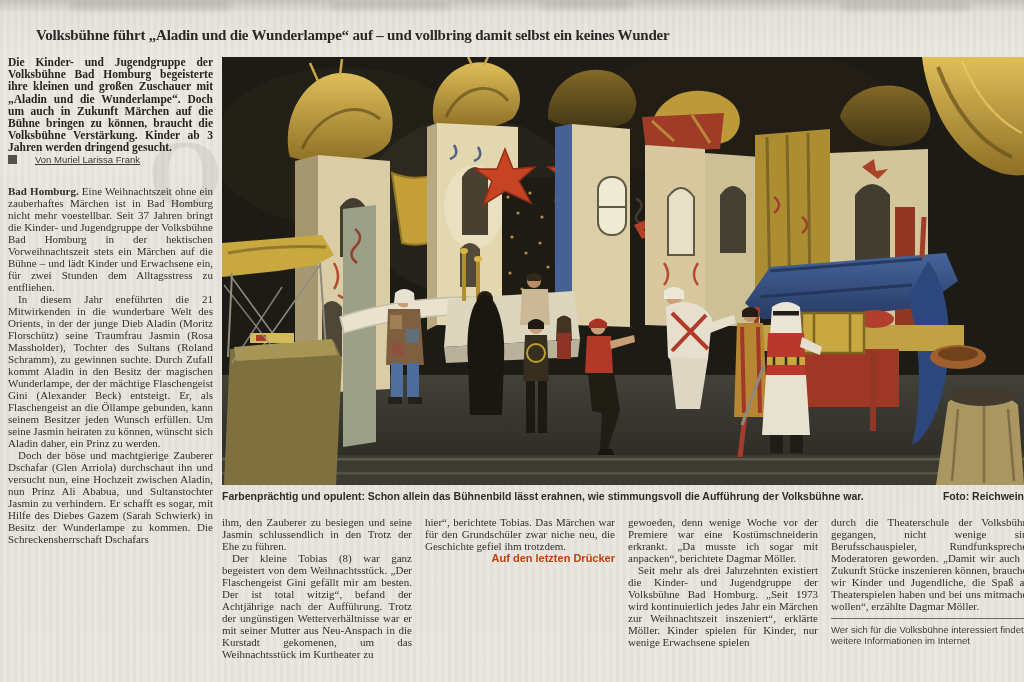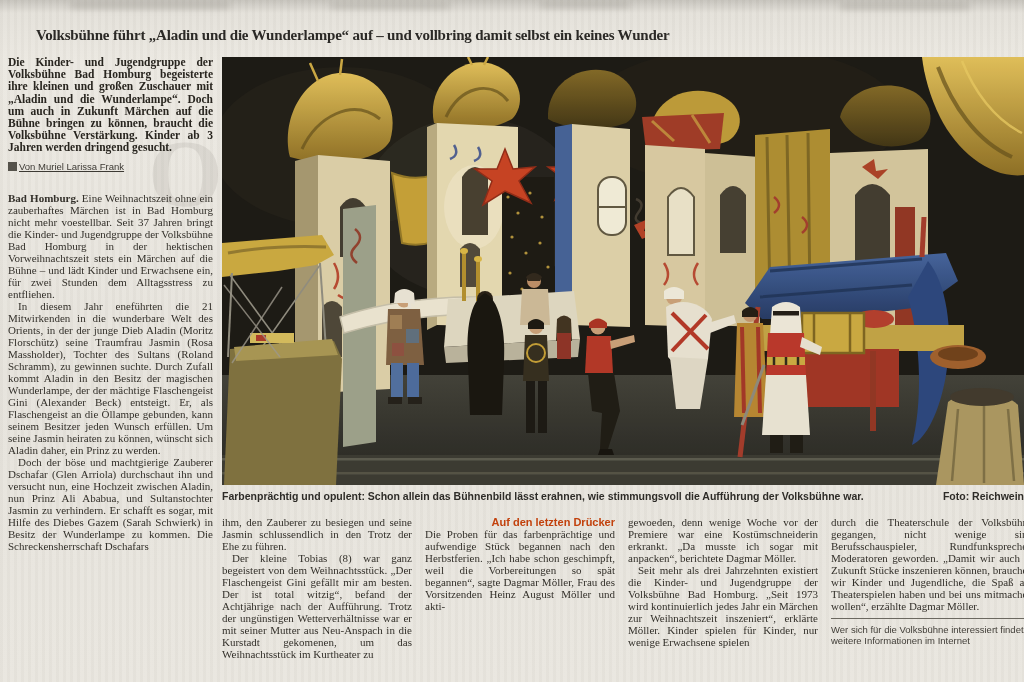--- a/index.html
+++ b/index.html
@@ -16,21 +16,21 @@
       linear-gradient(180deg,#c6c3bc 0px,#e4e1da 13px,#ebe8e1 60px,#e6e3dc 55%,#e9e6df 100%);
   }
   .smudge{position:absolute;background:#8a867d;filter:blur(3px);opacity:.28;border-radius:4px;}
   .bleed-o{position:absolute;left:148px;top:118px;font-size:96px;font-weight:bold;color:rgba(125,120,110,0.14);font-family:"Liberation Serif",serif;}
   .headline{
     position:absolute;left:36px;top:17px;width:986px;overflow:hidden;white-space:nowrap;
     font-weight:bold;font-size:15px;letter-spacing:-0.2px;color:#2b2926;
   }
   .leftcol{position:absolute;left:8px;top:56px;width:205px;color:#33302a;}
   .lede{margin:0;font-weight:bold;font-size:11.5px;line-height:12.2px;text-align:justify;color:#28251f;}
-  .byline{margin-top:7px;display:flex;align-items:center;gap:2px;font-family:"Liberation Sans",sans-serif;font-size:9.5px;color:#3d3a34;}
+  .byline{display:flex;align-items:center;gap:18px;font-family:"Liberation Sans",sans-serif;font-size:9.5px;color:#3d3a34;}
   .byline-sq{width:9px;height:9px;background:#55524b;display:inline-block;flex:0 0 auto;}
   .byline-name{text-decoration:underline;}
   .bodytext{margin-top:20px;font-size:11px;line-height:12px;text-align:justify;}
   .bodytext p{margin:0;}
   .bodytext p.ind{text-indent:10px;}
   .photo{position:absolute;left:222px;top:57px;width:802px;height:428px;background:#16130e;overflow:hidden;}
   .caption{
     position:absolute;left:222px;top:490px;width:802px;display:flex;justify-content:space-between;gap:14px;
     font-family:"Liberation Sans",sans-serif;font-size:10.5px;font-weight:bold;color:#2e2c28;
   }
@@ -347,22 +347,22 @@
   <span>Farbenprächtig und opulent: Schon allein das Bühnenbild lässt erahnen, wie stimmungsvoll die Aufführung der Volksbühne war.</span>
   <span class="credit">Foto: Reichwein</span>
 </div>
 
 <div class="bcol c2">
   <p>ihm, den Zauberer zu besiegen und seine Jasmin schlussendlich in den Trotz der Ehe zu führen.</p>
   <p class="ind">Der kleine Tobias (8) war ganz begeistert von dem Weihnachtsstück. „Der Flaschengeist Gini gefällt mir am besten. Der ist total witzig“, befand der Achtjährige nach der Aufführung. Trotz der ungünstigen Wetterverhältnisse war er mit seiner Mutter aus Neu-Anspach in die Kurstadt gekomenen, um das Weihnachtsstück im Kurtheater zu</p>
 </div>
 
 <div class="bcol c3">
+  <p>hier“, berichtete Tobias. Das Märchen war für den Grundschüler zwar niche neu, die Geschichte gefiel ihm trotzdem.</p>
   <p class="subhead">Auf den letzten Drücker</p>
-  <p>Die Proben für das farbenprächtige und aufwendige Stück begannen nach den Herbstferien. „Ich habe schon geschimpft, weil die Vorbereitungen so spät begannen“, sagte Dagmar Möller, Frau des Vorsitzenden Heinz August Möller und akti-</p>
 </div>
 
 <div class="bcol c4">
   <p>gewoeden, denn wenige Woche vor der Premiere war eine Kostümschneiderin erkrankt. „Da musste ich sogar mit anpacken“, berichtete Dagmar Möller.</p>
   <p class="ind">Seit mehr als drei Jahrzehnten existiert die Kinder- und Jugendgruppe der Volksbühne Bad Homburg. „Seit 1973 wird kontinuierlich jedes Jahr ein Märchen zur Weihnachtszeit inszeniert“, erklärte Möller. Kinder spielen für Kinder, nur wenige Erwachsene spielen</p>
 </div>
 
 <div class="bcol c5">
   <p>durch die Theaterschule der Volksbühne gegangen, nicht wenige sind Berufsschauspieler, Rundfunksprecher, Moderatoren geworden. „Damit wir auch in Zukunft Stücke inszenieren können, brauchen wir Kinder und Jugendliche, die Spaß am Theaterspielen haben und bei uns mitmachen wollen“, erzählte Dagmar Möller.</p>
   <div class="notebox">Wer sich für die Volksbühne interessiert findet weitere Informationen im Internet</div>

